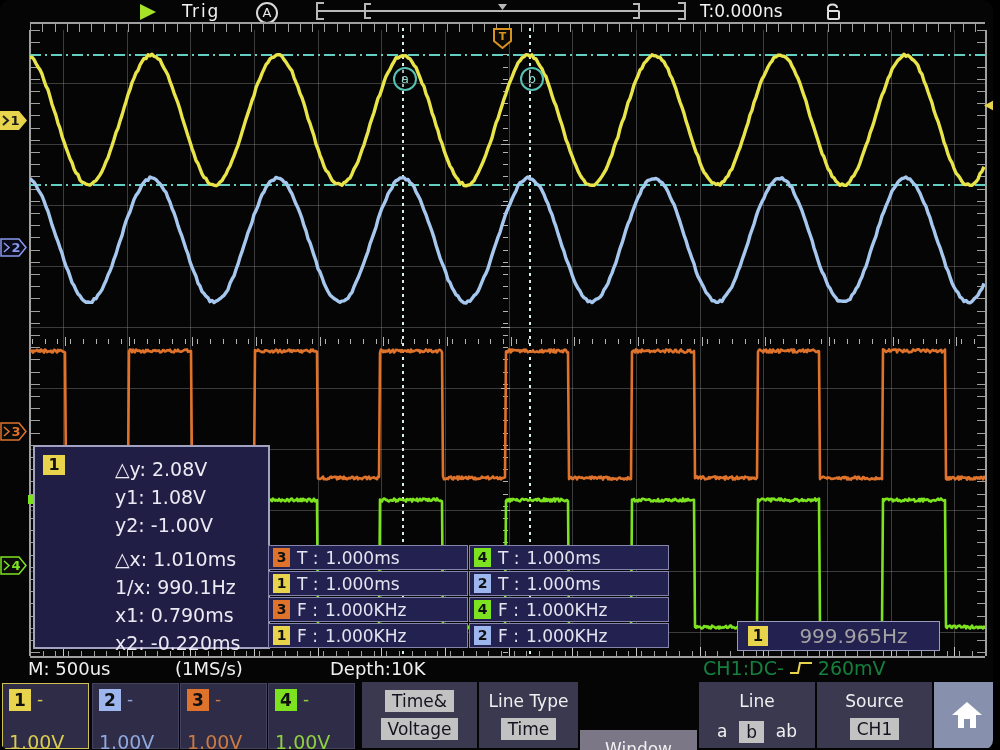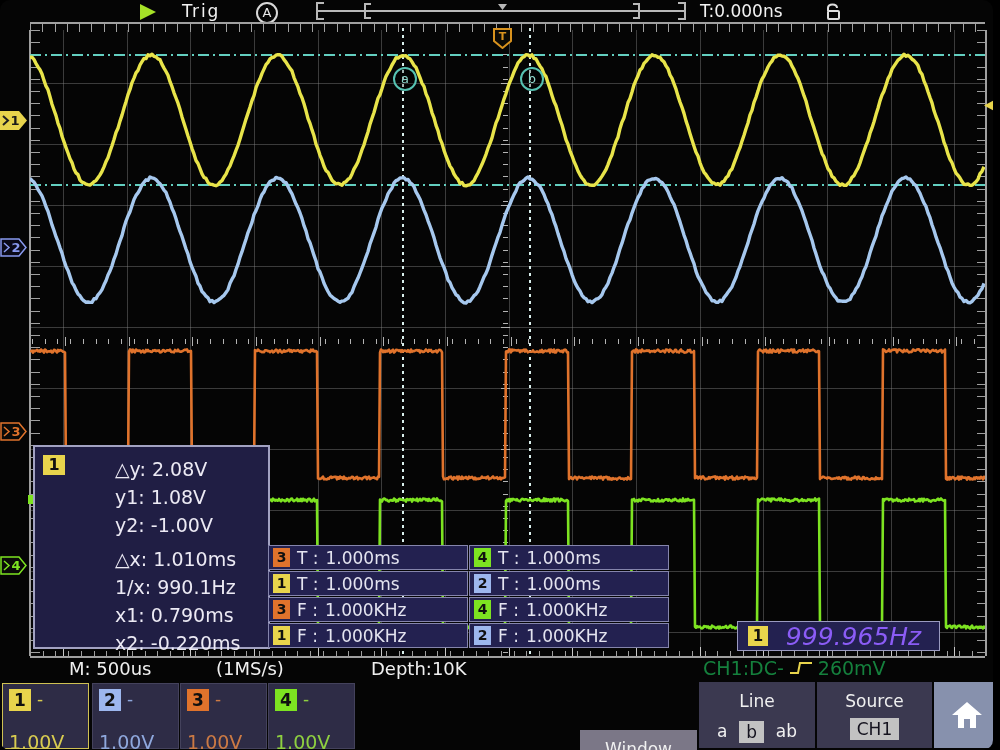--- a/index.html
+++ b/index.html
@@ -60,24 +60,24 @@
   .cursor-box .lines .gap{margin-top:6px;}
   .meas-grid{left:268px;top:545px;width:403px;height:104px;display:grid;
       grid-template-columns:200px 200px;grid-auto-rows:25px;gap:1px;}
   .meas-cell{background:#232150;border:1px solid #8585ac;display:flex;align-items:center;
       font-size:17px;color:#e4e4f0;}
   .meas-cell .badge{width:17px;height:19px;font-size:14px;line-height:19px;margin:0 7px 0 4px;}
   .meas-cell .mval{margin-left:7px;}
   .freq-box{left:737px;top:621px;width:201px;height:28px;background:#232150;border:1px solid #9a9ac0;
       display:flex;align-items:center;}
   .freq-box .badge{width:20px;height:20px;font-size:15px;line-height:20px;margin-left:10px;}
-  .freq-box .fval{flex:1;text-align:center;font-size:25px;color:#8b5cf6;font-style:italic;}
-
-  
-  .st{top:658px;font-size:18px;color:#f0f0f0;margin-left:41px;}
+  .freq-box .fval{flex:1;text-align:center;font-size:20px;color:#a3a3a3;}
+
+  
+  .st{top:658px;font-size:18px;color:#f0f0f0;}
   .trig-info{left:703px;top:657px;display:flex;align-items:center;font-size:19px;color:#15803d;}
 
   
   .ch-box{top:683px;width:85px;height:64px;background:#2e2c46;border:1px solid #44425c;}
   .ch-box.sel{border:1px solid #cfc153;}
   .ch-box .badge{position:absolute;left:6px;top:5px;width:22px;height:22px;font-size:17px;line-height:22px;}
   .ch-box .coup{position:absolute;left:34px;top:5px;font-size:17px;}
   .ch-box .scale{position:absolute;left:6px;top:47px;font-size:19px;}
   .t1{color:#d8cc50;} .t2{color:#8fa8dd;} .t3{color:#cc7a44;} .t4{color:#8ed040;}
   .menu-cell{top:682px;height:66px;background:#3b3950;color:#f0f0f0;font-size:17px;text-align:center;}
@@ -253,20 +253,28 @@
     <span class="badge b3">3</span>
       <span class="coup t3">-</span>
       <span class="scale t3">1.00V</span>
   </div>
   <div class="abs ch-box" style="left:268px;">
     <span class="badge b4">4</span>
       <span class="coup t4">-</span>
       <span class="scale t4">1.00V</span>
   </div>
 
+  <div class="abs menu-cell" style="left:362px;width:115px;">
+    <div class="row1"><span class="chip">Time&amp;</span></div>
+    <div class="row2"><span class="chip">Voltage</span></div>
+  </div>
+  <div class="abs menu-cell" style="left:479px;width:99px;">
+    <div class="row1">Line Type</div>
+    <div class="row2"><span class="chip">Time</span></div>
+  </div>
   <div class="abs menu-cell menu-window" style="left:580px;width:117px;">
     <div class="row1">Window</div>
     <div class="row2"><span class="chip">Main</span></div>
   </div>
   <div class="abs menu-cell" style="left:699px;width:116px;">
     <div class="row1">Line</div>
     <div class="line-opts">
       <span>a</span>
       <span class="chip">b</span>
       <span>ab</span>

